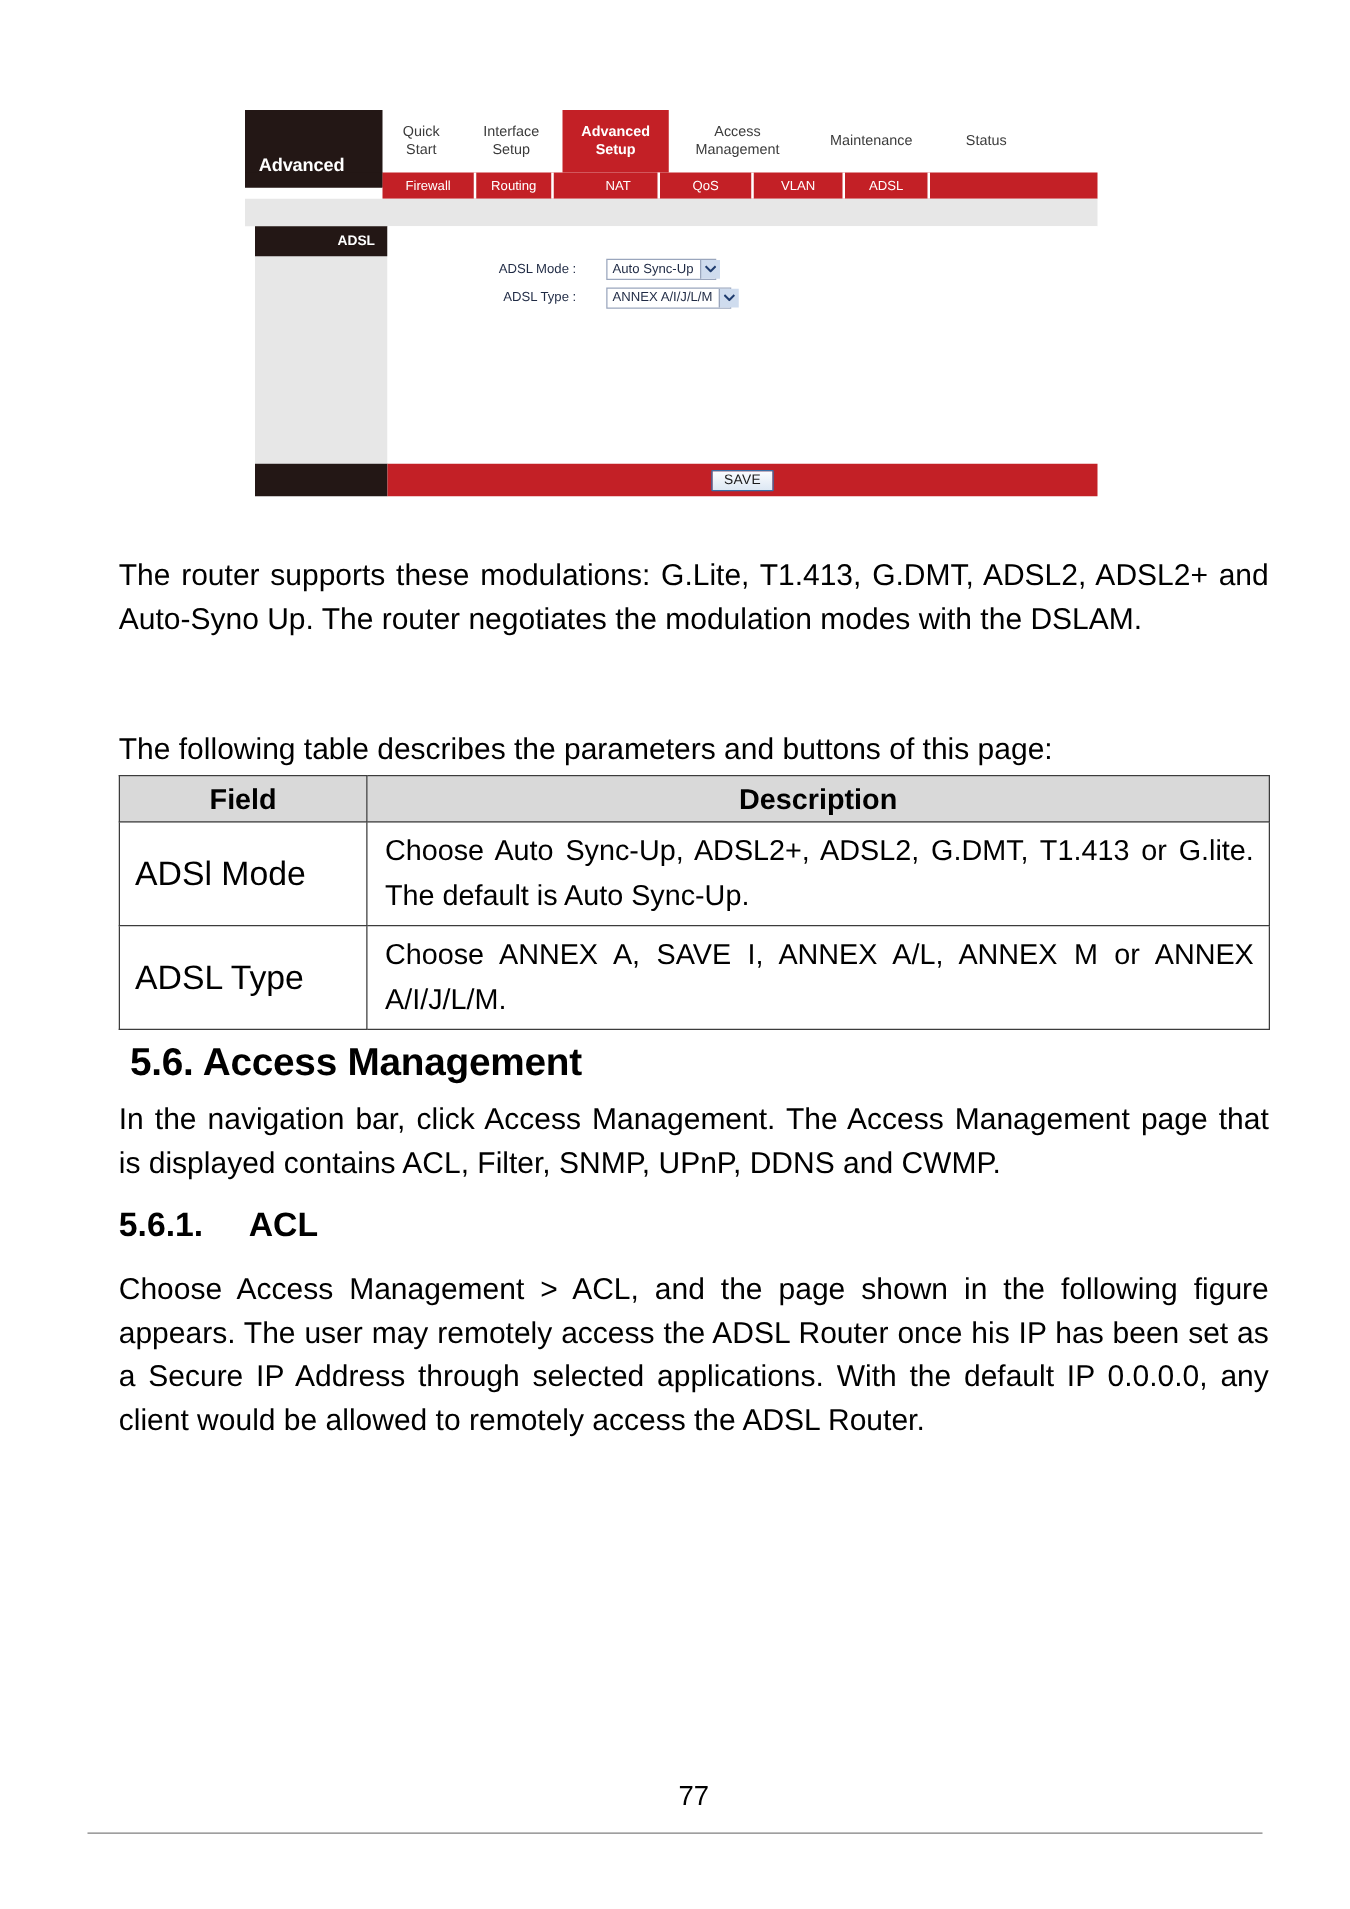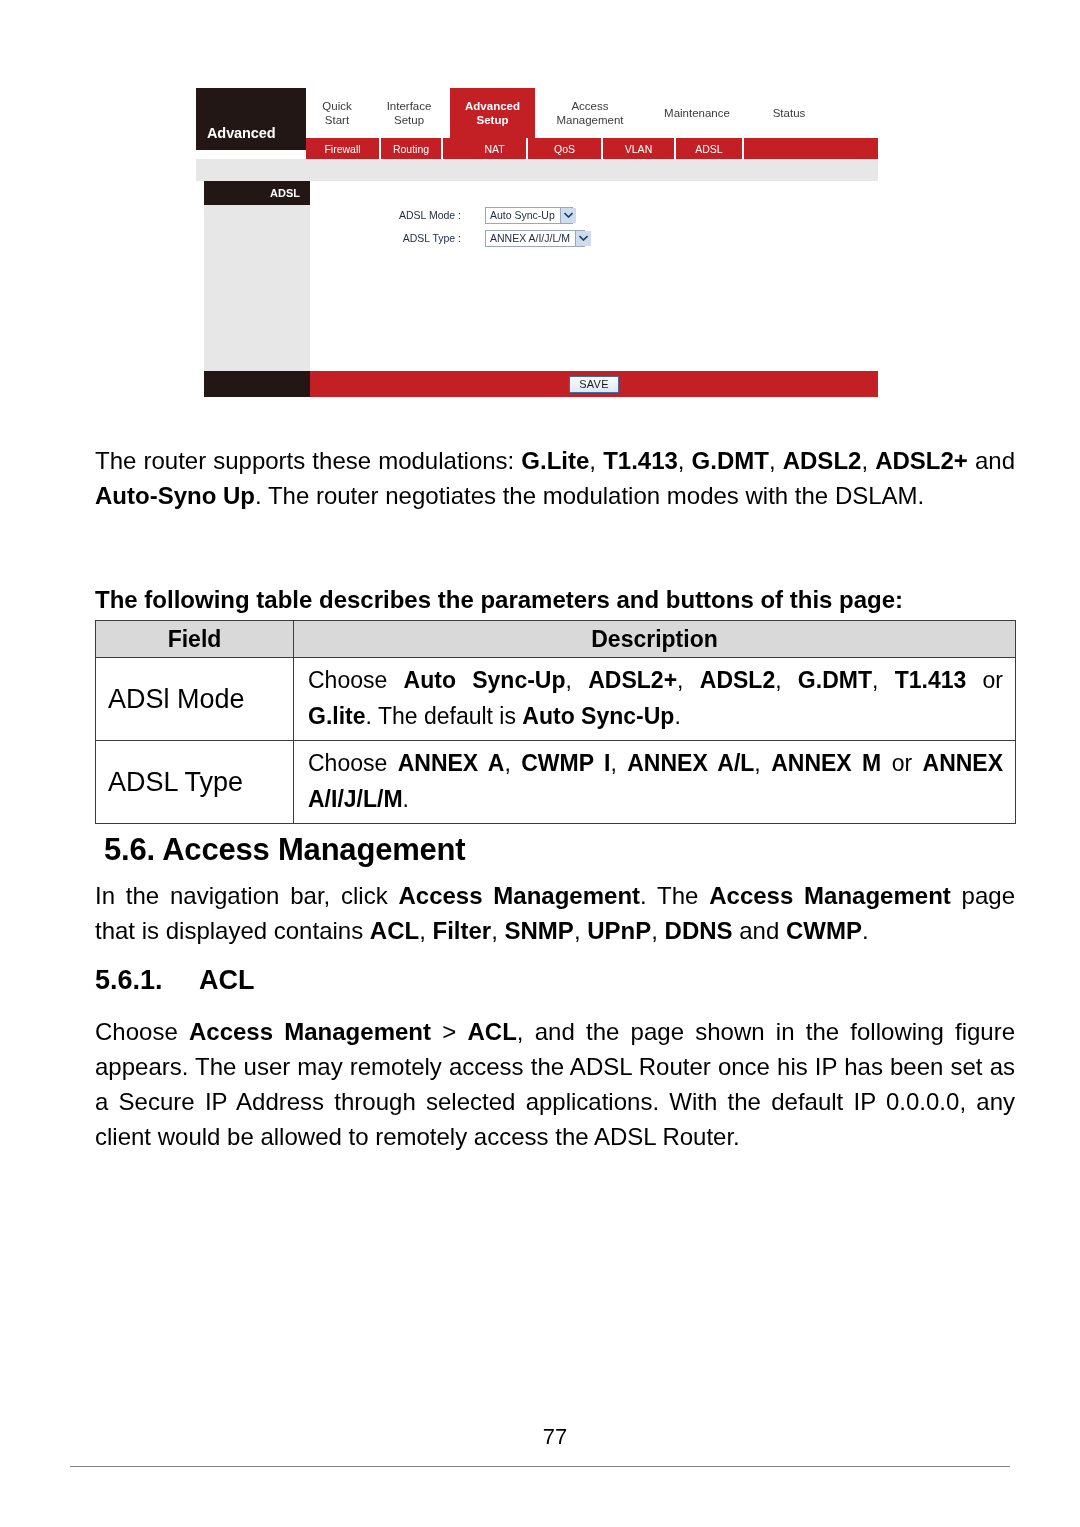--- a/index.html
+++ b/index.html
@@ -242,24 +242,24 @@
   }
   p.para {
     margin: 0;
     font-size: 24px;
     line-height: 35px;
     text-align: justify;
     text-justify: inter-word;
     color: #000000;
   }
   p.para.nojust { text-align: left; }
-  .b { font-weight: bold; }
+  .b { font-weight: normal; }
 
   #para-modulations { position: absolute; left: 0; top: 443px; width: 920px; }
-  #para-tableintro  { position: absolute; left: 0; top: 582px; width: 920px; font-weight: bold; }
+  #para-tableintro  { position: absolute; left: 0; top: 582px; width: 920px; }
 
   
   .ptable {
     position: absolute;
     left: 0;
     top: 620px;
     width: 920px;
     border-collapse: collapse;
     table-layout: fixed;
   }
@@ -423,21 +423,21 @@
       <tr>
         <th>Field</th>
         <th>Description</th>
       </tr>
       <tr>
         <td class="fieldcell">ADSl Mode</td>
         <td class="desccell"><span>Choose </span><span class="b">Auto Sync-Up</span><span>, </span><span class="b">ADSL2+</span><span>, </span><span class="b">ADSL2</span><span>, </span><span class="b">G.DMT</span><span>, </span><span class="b">T1.413</span><span> or </span><span class="b">G.lite</span><span>. The default is </span><span class="b">Auto Sync-Up</span><span>.</span></td>
       </tr>
       <tr>
         <td class="fieldcell">ADSL Type</td>
-        <td class="desccell"><span>Choose </span><span class="b">ANNEX A</span><span>, </span><span class="b">CWMP I</span><span>, </span><span class="b">ANNEX A/L</span><span>, </span><span class="b">ANNEX M</span><span> or </span><span class="b">ANNEX A/I/J/L/M</span><span>.</span></td>
+        <td class="desccell"><span>Choose </span><span class="b">ANNEX A</span><span>, </span><span class="b">SAVE I</span><span>, </span><span class="b">ANNEX A/L</span><span>, </span><span class="b">ANNEX M</span><span> or </span><span class="b">ANNEX A/I/J/L/M</span><span>.</span></td>
       </tr>
     </tbody>
   </table>
 
   <h2 class="h-section">5.6. Access Management</h2>
 
   <p class="para" id="para-accessmgmt"><span>In the navigation bar, click </span><span class="b">Access Management</span><span>. The </span><span class="b">Access Management</span><span> page that is displayed contains </span><span class="b">ACL</span><span>, </span><span class="b">Filter</span><span>, </span><span class="b">SNMP</span><span>, </span><span class="b">UPnP</span><span>, </span><span class="b">DDNS</span><span> and </span><span class="b">CWMP</span><span>.</span></p>
 
   <h3 class="h-sub"><span class="num">5.6.1.</span><span>ACL</span></h3>
 

